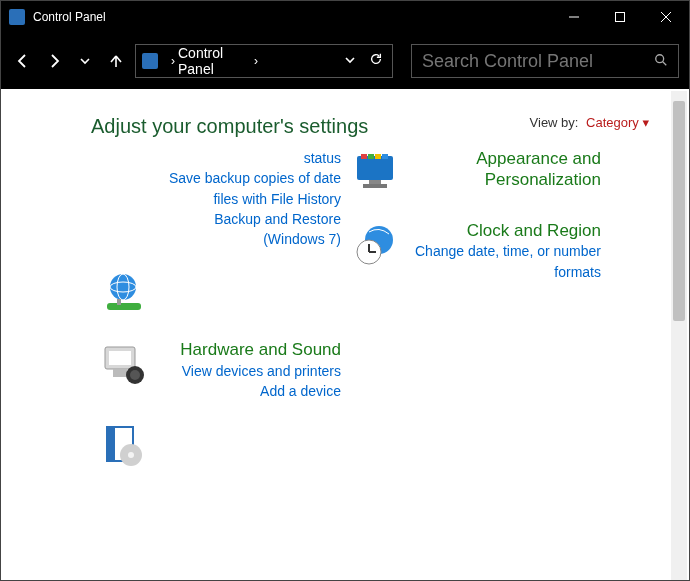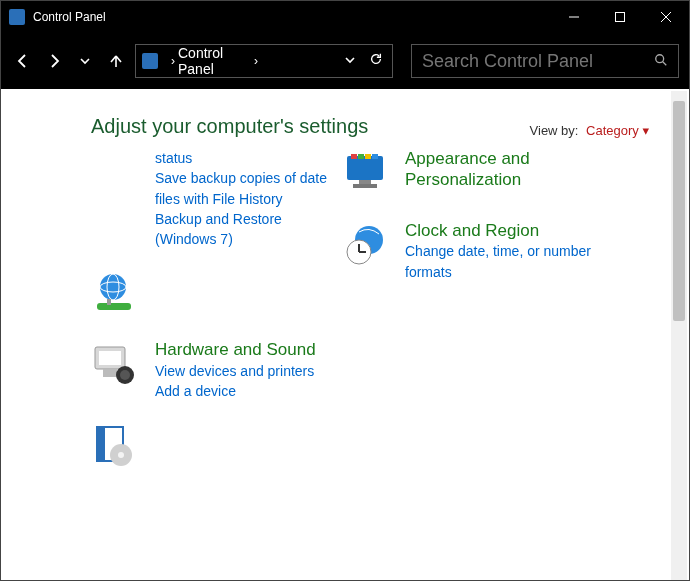--- a/index.html
+++ b/index.html
@@ -14,25 +14,25 @@
   .addrbar { flex: 0 0 258px; height: 34px; border: 1px solid #555; background: #000; display: flex; align-items: center; padding: 0 6px; color: #fff; }
   .addrbar .cp-icon { width: 16px; height: 16px; background:#2a6fb8; margin-right: 10px; border-radius:2px;}
   .addrbar .text { font-size: 14px; flex: 1; color:#fff;}
   .addrbar .chev { width: 10px; text-align: center; font-size:12px;}
   .addr-refresh { width:20px; text-align:center; color:#fff; margin-left:6px;}
   .searchbar { flex: 1; height: 34px; border: 1px solid #555; background: #000; display: flex; align-items: center; padding: 0 10px; margin-left: 10px;}
   .searchbar input { background: transparent; border: none; color: #aaa; font-size: 18px; flex: 1; outline: none; }
   .searchbar .sicon { color: #aaa; font-size: 14px; }
   .content-wrap { position: relative; height: 493px; background: #fff; }
   .content { position:absolute; inset:0; overflow: hidden; padding: 26px 0 0 0; }
-  .header-row { display: flex; align-items: flex-end; padding: 0 40px 10px 90px; }
+  .header-row { display: flex; align-items: flex-start; padding: 0 40px 10px 90px; }
   .header-row h1 { color: #1a5c2e; font-weight: 400; font-size: 20px; flex:1;}
   .viewby { font-size: 13px; color: #333; }
   .viewby a { color: #b91c1c; text-decoration: none; margin-left: 4px; }
-  .cols { display: flex; padding-left: 90px; }
+  .cols { display: flex; padding-left: 90px; text-align: right; }
   .col { width: 245px; }
   .col.left { width: 250px; }
   .col.right { width: 260px; }
   .cat { display: flex; margin-bottom: 18px; }
   .cat-icon { width: 58px; flex: 0 0 58px; padding-top: 2px; }
   .cat-icon svg, .cat-icon .ibox { width: 48px; height: 48px; }
   .cat-body { flex: 1; padding-left: 6px; }
   .cat-title { color: #1a7a1a; font-size: 17px; line-height: 1.25; cursor: pointer; }
   .cat-link { display: block; color: #0066cc; font-size: 14px; line-height: 1.45; text-decoration: none; cursor:pointer;}
   .partial-links .cat-link { }

